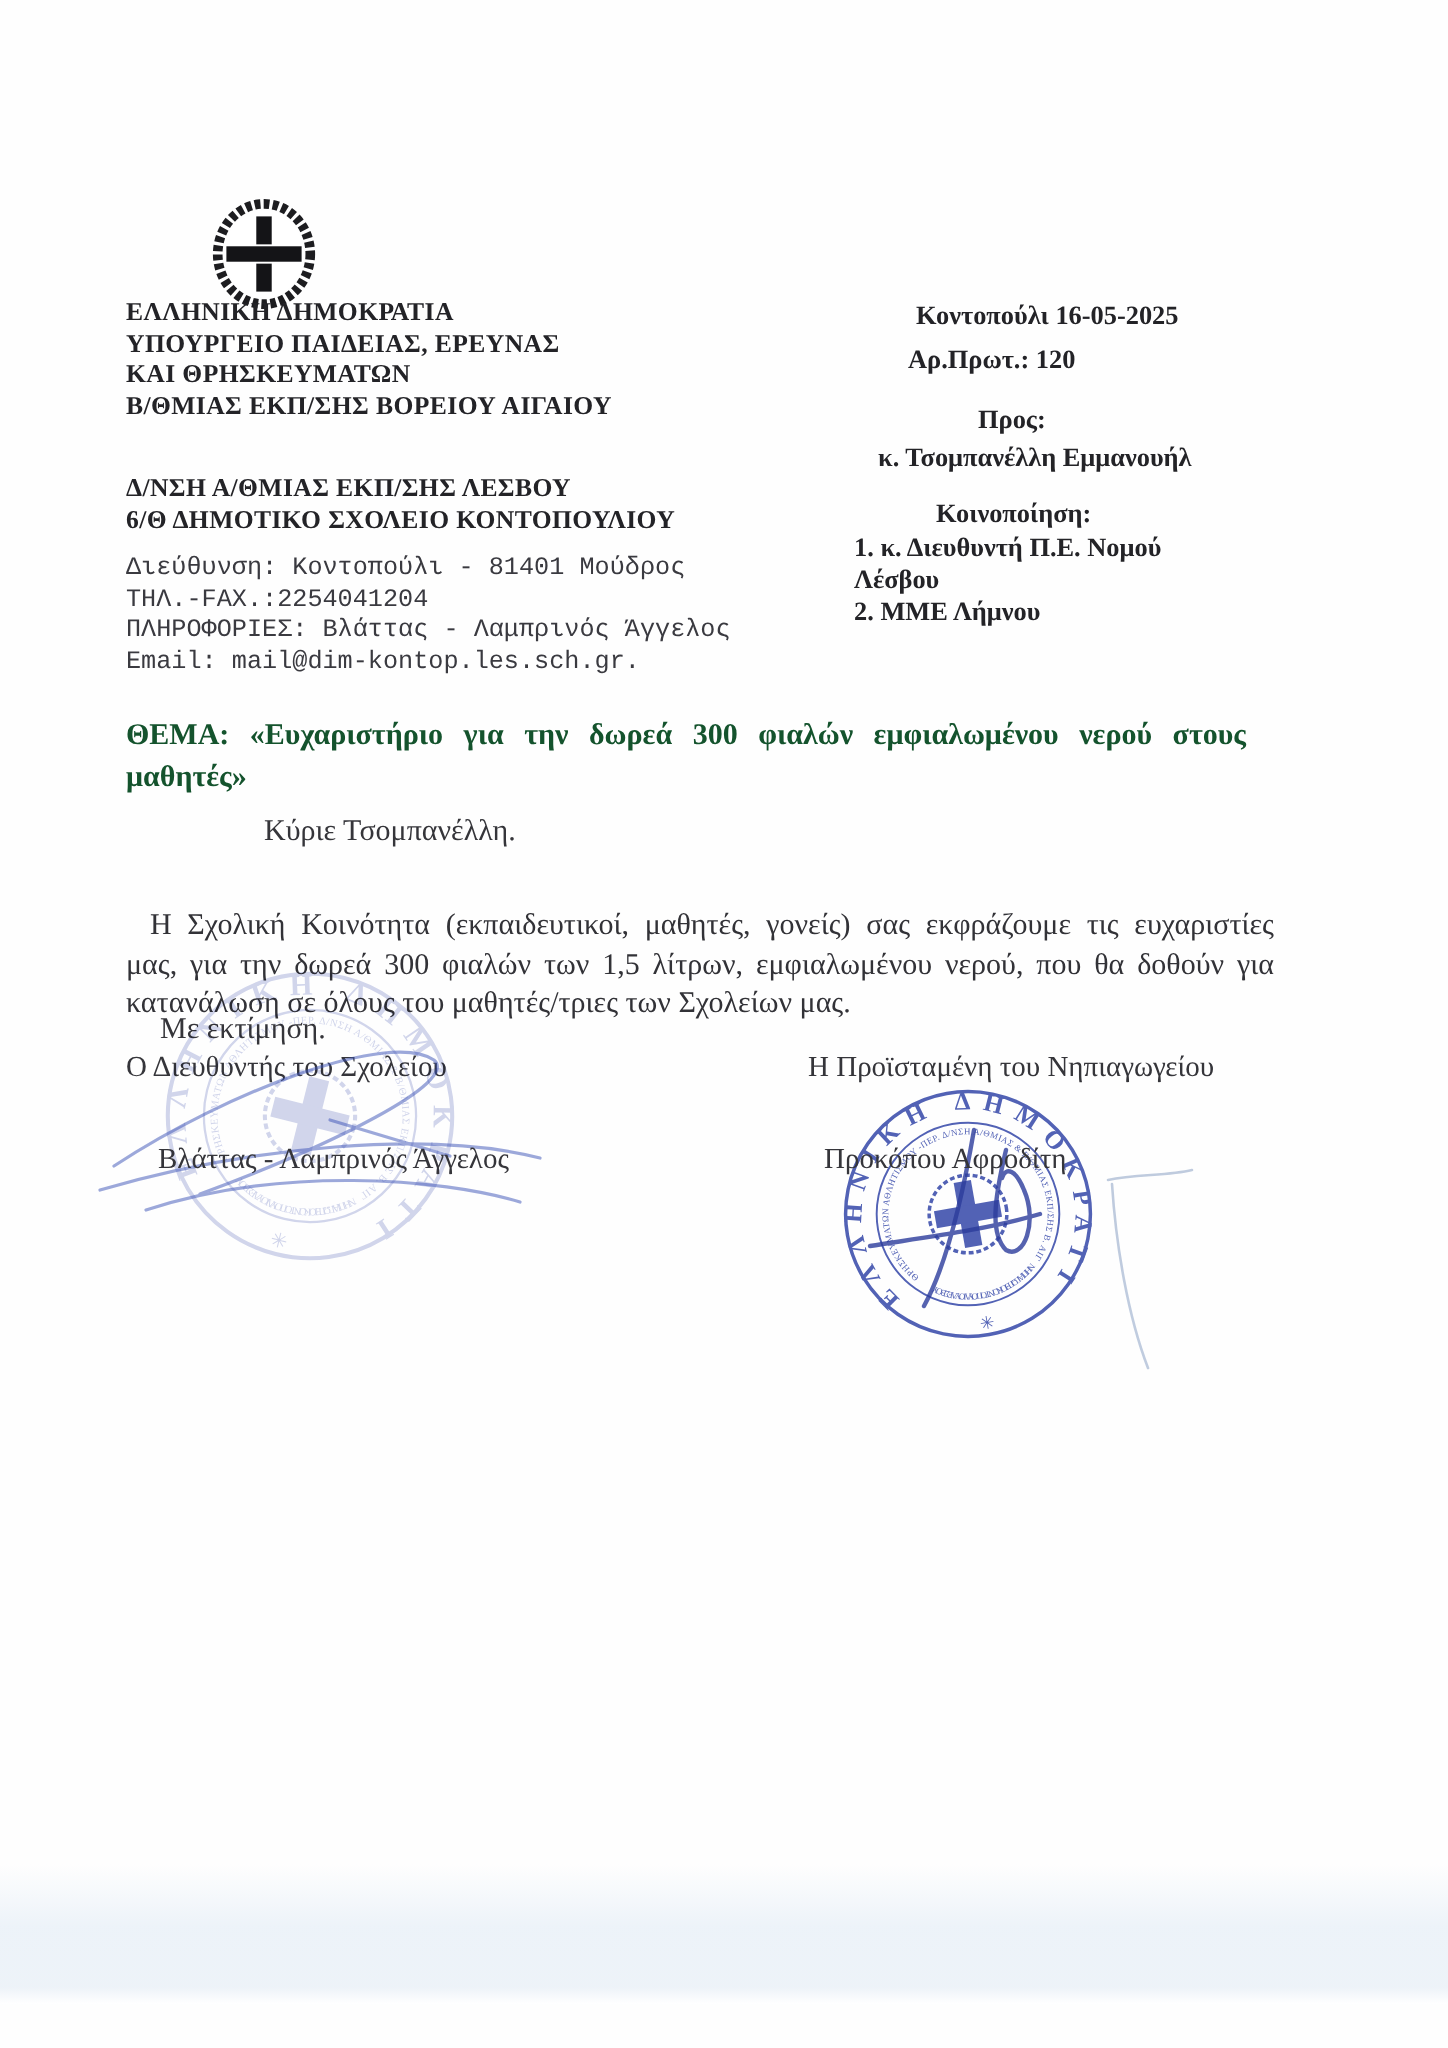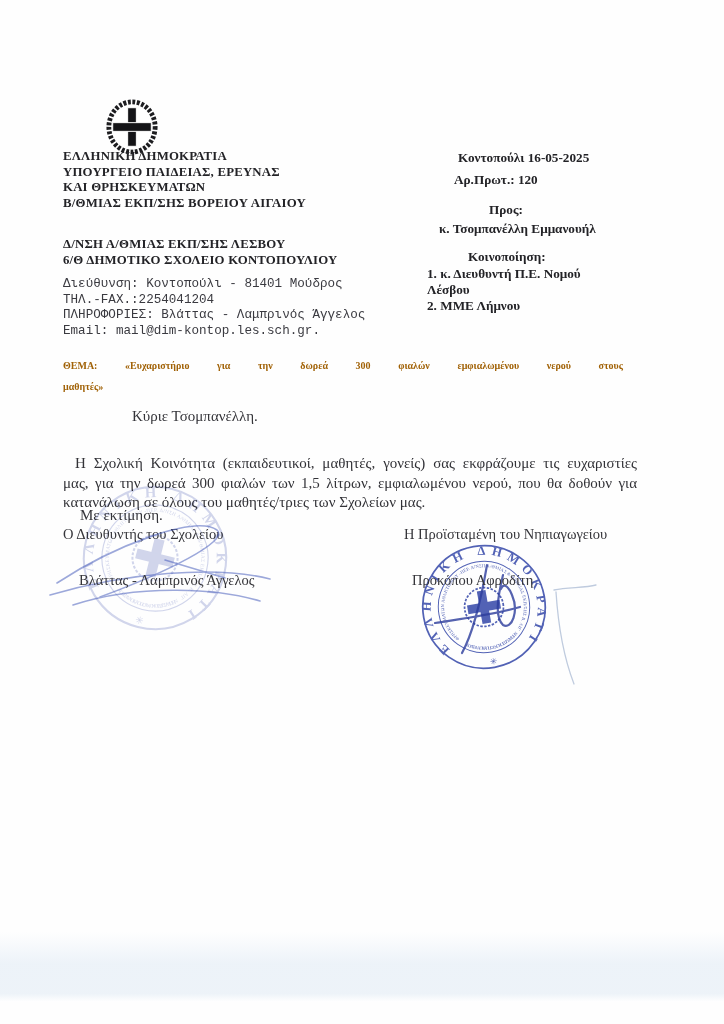--- a/index.html
+++ b/index.html
@@ -7,21 +7,21 @@
     position:relative;width:724px;height:1024px;overflow:hidden;
     background:#fefefe;
     font-family:"Liberation Serif", serif;
     color:#2f2f33;
   }
   .abs{position:absolute;}
   .b{font-weight:bold;}
   .hdr-line{font-size:12.8px;line-height:15.6px;color:#232327;letter-spacing:.2px;}
   .contact-line{font-size:12.6px;line-height:15.6px;color:#3a3a40;}
   .right-line{font-size:13.2px;color:#232327;}
-  .subject{font-size:10px;color:#a16207;}
+  .subject{font-size:15px;color:#14532d;}
   .just{text-align:justify;text-align-last:justify;}
   .body-line{font-size:15px;line-height:19.5px;color:#323237;width:574px;}
   .sig{font-size:14.5px;color:#35353a;}
   .stamp{mix-blend-mode:multiply;pointer-events:none;}
   .tint{
     left:0;top:932px;width:724px;height:70px;
     background:linear-gradient(to bottom, rgba(237,243,249,0) 0%, rgba(231,239,247,.75) 45%, rgba(233,240,247,.8) 88%, rgba(255,255,255,1) 100%);
   }
   svg text{fill:#3f51ae;}
 </style>

